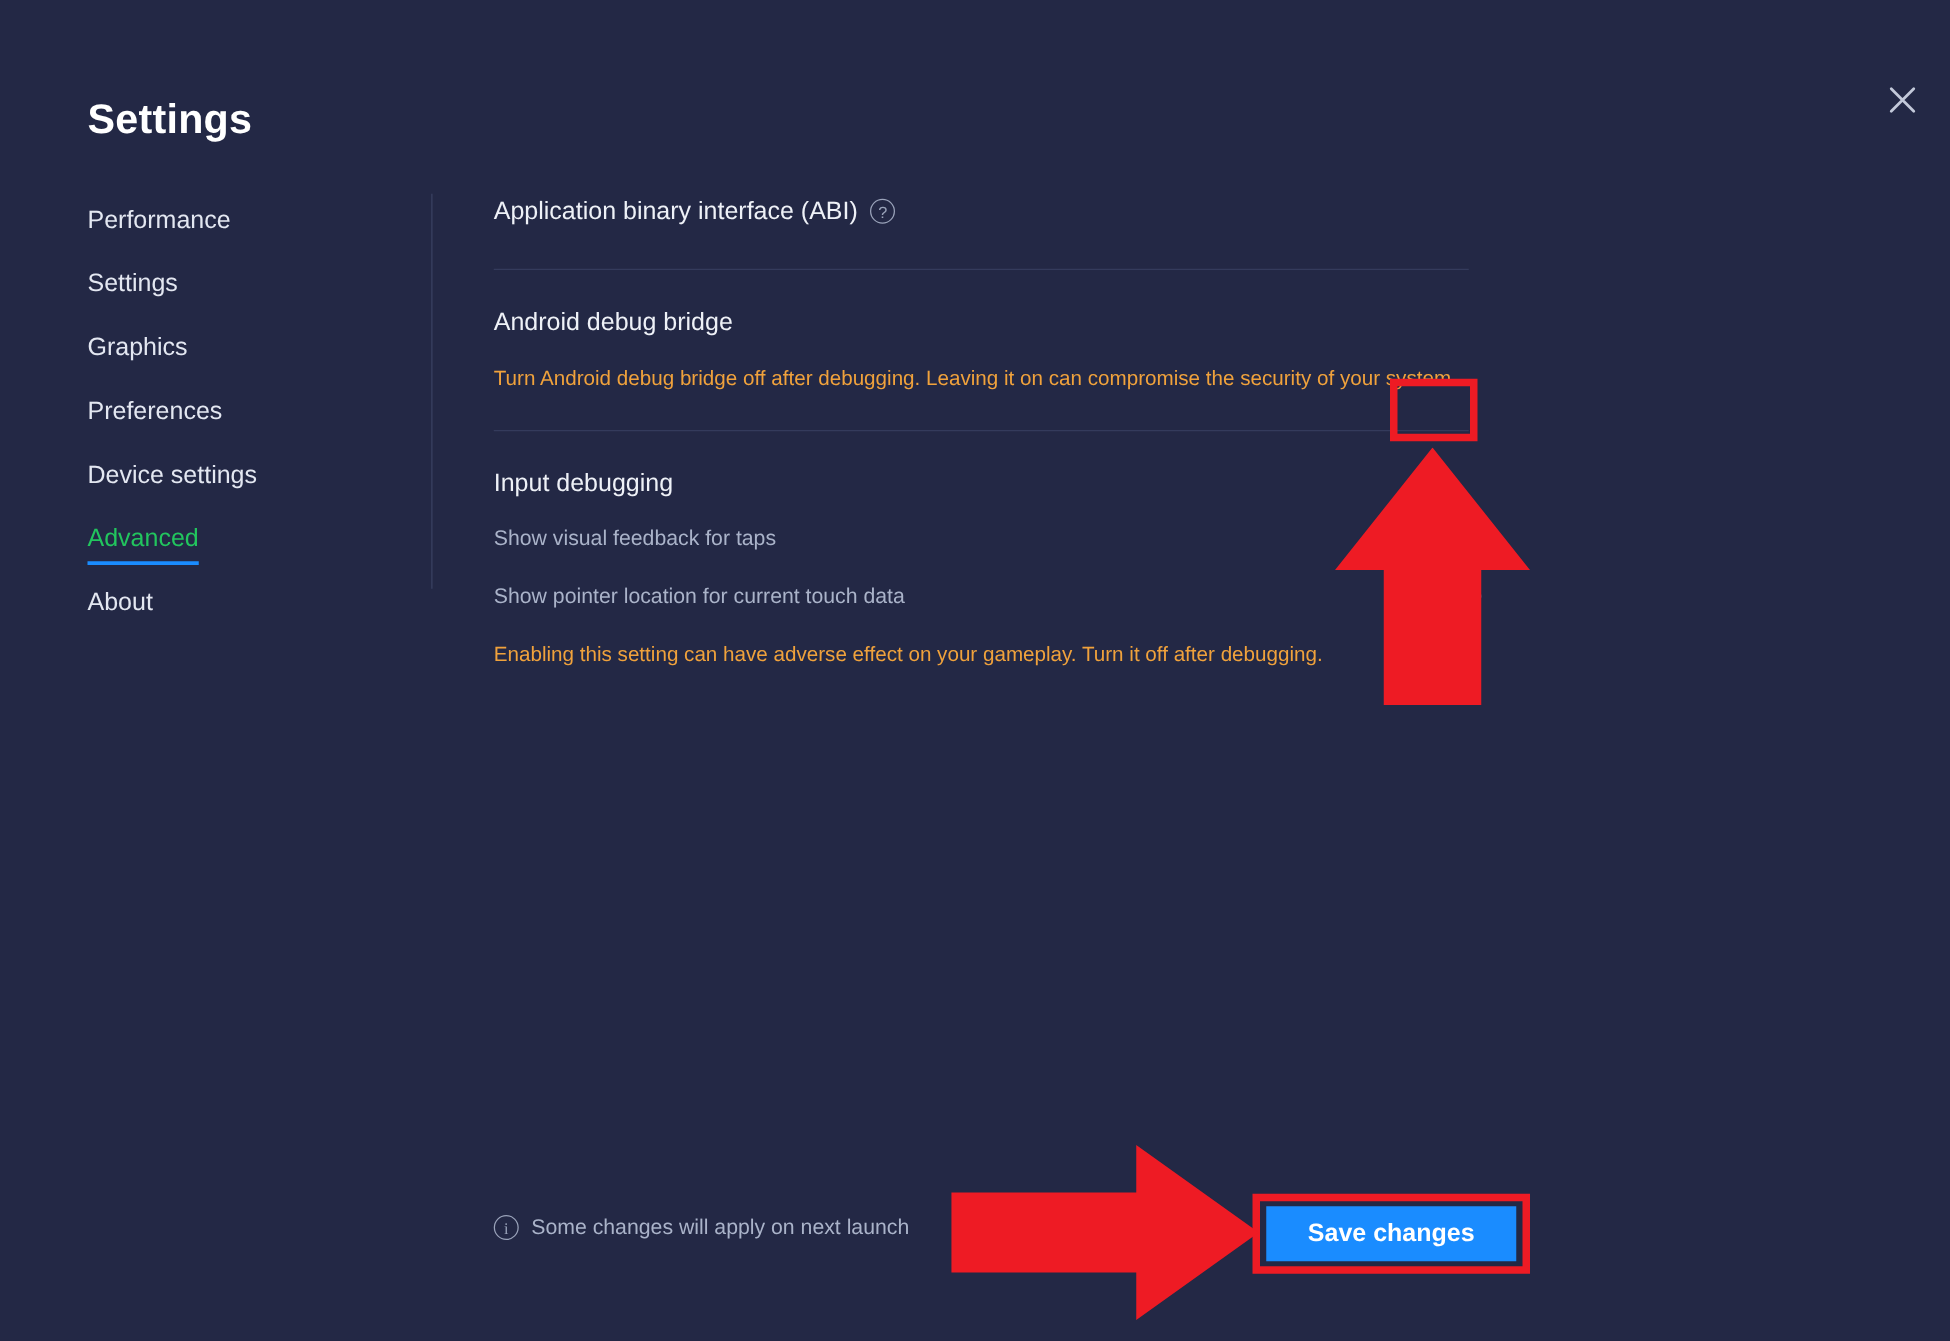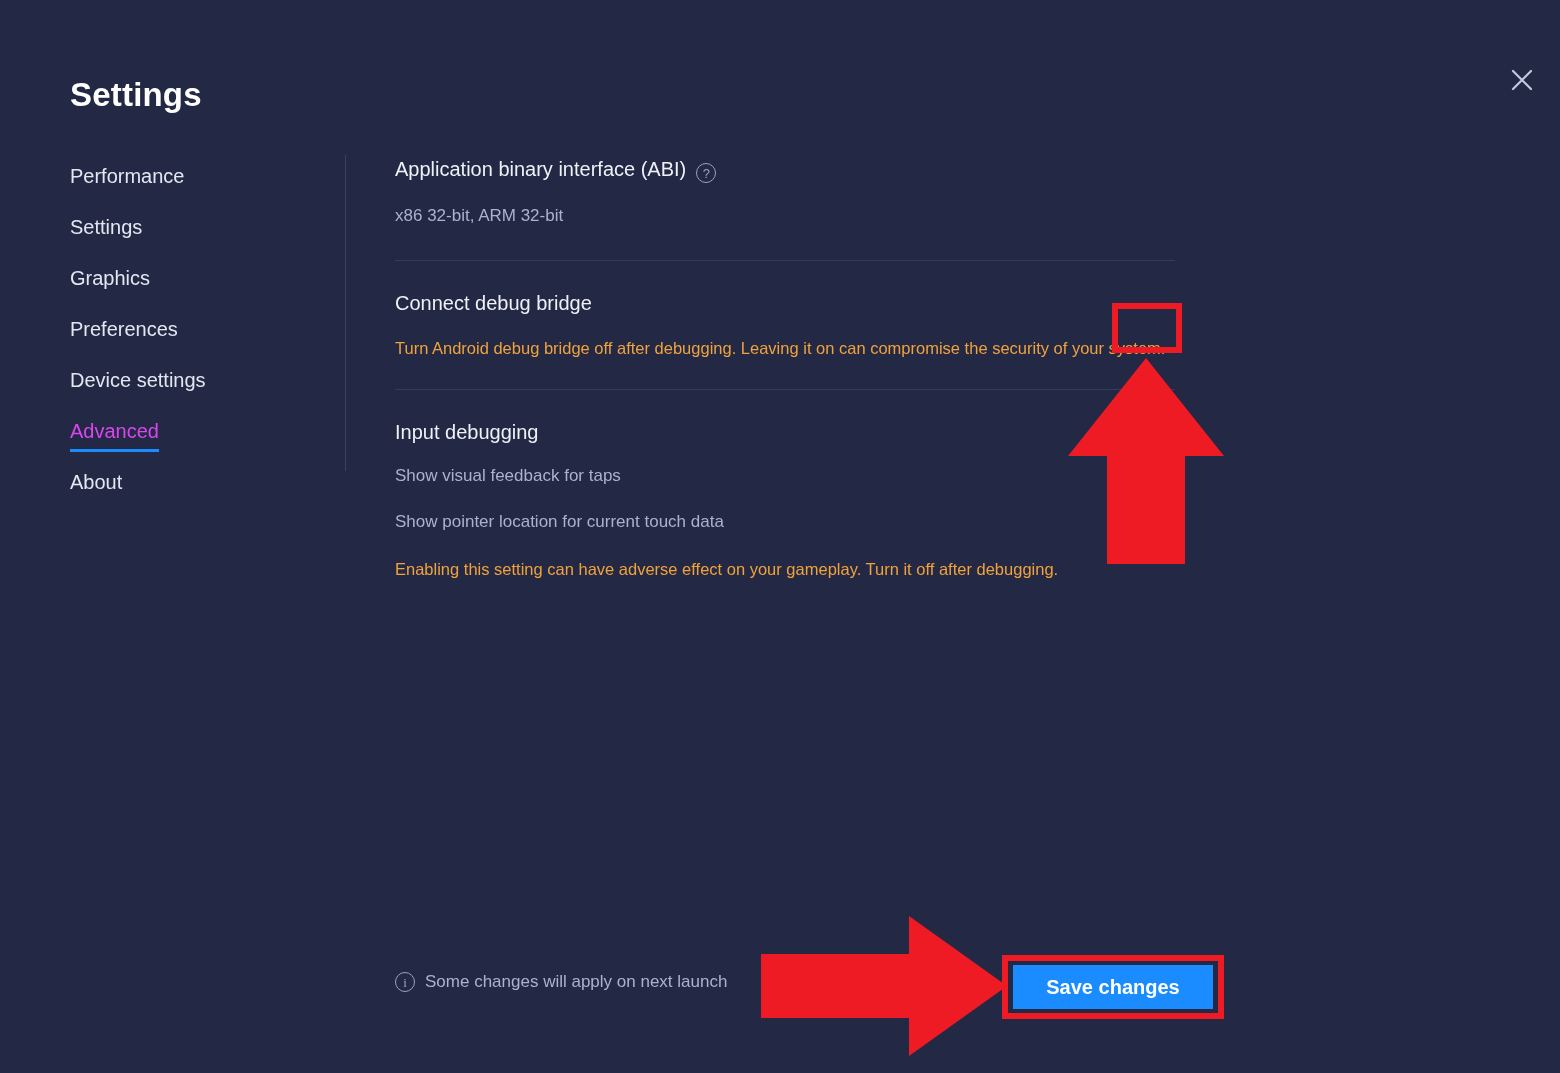--- a/index.html
+++ b/index.html
@@ -29,37 +29,37 @@
 
   
   .sidebar{
     position:absolute; left:70px; top:163px; width:260px;
   }
   .nav-item{
     display:block; font-size:20px; color:#e3e7f1;
     padding:0; margin-bottom:24px; line-height:27px;
     cursor:pointer; width:max-content; position:relative;
   }
-  .nav-item.active{ color:#d946ef; }
+  .nav-item.active{ color:#22c55e; }
   .nav-item.active::after{
     content:""; position:absolute; left:0; right:0; bottom:-7px;
     height:3px; background:#1a8cff;
   }
 
   
   .v-divider{
     position:absolute; left:345px; top:155px;
     width:1px; height:316px; background:#3a4062;
   }
 
   
   .content{ position:absolute; left:395px; top:155px; width:790px; }
   .sec-title{
     font-size:20px; color:#eef1f7; line-height:28px;
-    display:flex; align-items:flex-end; gap:10px;
+    display:flex; align-items:center; gap:10px;
   }
   .sub-text{ font-size:17px; color:#aab3c9; line-height:24px; }
   .warn-text{ font-size:16.5px; color:#f0a23c; line-height:22px; }
   .h-divider{ height:1px; background:#343b5c; width:780px; }
 
   .row{ display:flex; align-items:center; justify-content:space-between; }
 
   
   .circ-icon{
     width:20px; height:20px; border:1.6px solid #9aa3ba; border-radius:50%;
@@ -126,25 +126,24 @@
   </nav>
 
   <div class="v-divider"></div>
 
   <main class="content">
 
     <div class="sec-title">
       <span>Application binary interface (ABI)</span>
       <span class="circ-icon qm">?</span>
     </div>
-    <div class="sub-text" style="margin-top:21px;">x86 32-bit, ARM 32-bit</div>
 
     <div class="h-divider" style="margin-top:32px;"></div>
 
-    <div class="sec-title" style="margin-top:28px;">Connect debug bridge</div>
+    <div class="sec-title" style="margin-top:28px;">Android debug bridge</div>
 
 
     <div class="warn-text" style="margin-top:20px; width:780px;">Turn Android debug bridge off after debugging. Leaving it on can compromise the security of your system.</div>
 
     <div class="h-divider" style="margin-top:30px;"></div>
 
     <div class="sec-title" style="margin-top:28px;">Input debugging</div>
 
     <div class="row" style="margin-top:16px;">
       <span class="sub-text">Show visual feedback for taps</span>

